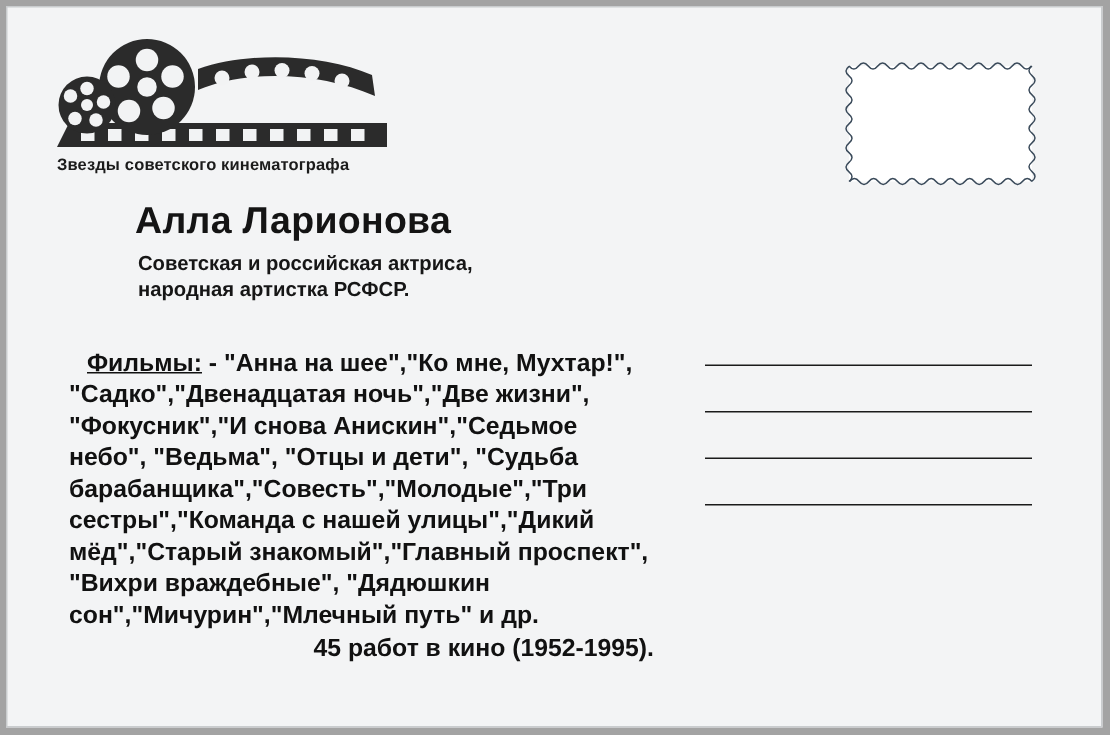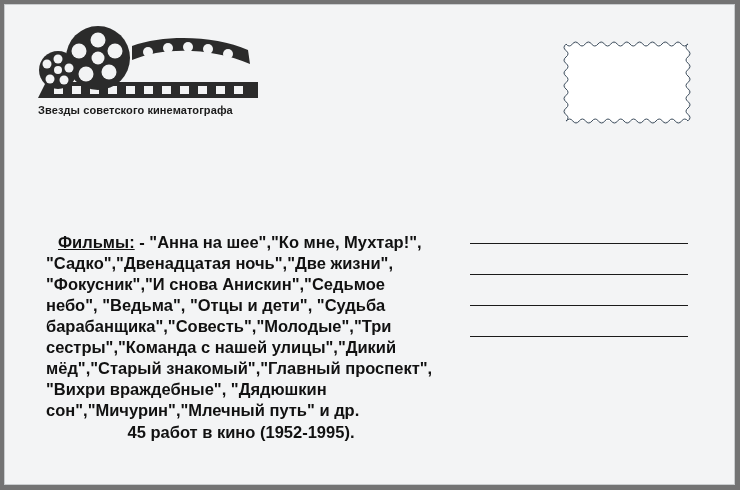--- a/index.html
+++ b/index.html
@@ -10,21 +10,21 @@
     width: 740px;
     height: 490px;
     background: #ffffff;
     font-family: "Liberation Sans", sans-serif;
     overflow: hidden;
   }
   #postcard {
     position: relative;
     width: 740px;
     height: 490px;
-    background: #737373;
+    background: #a3a3a3;
     box-sizing: border-box;
   }
   
   #card-border {
     position: absolute;
     left: 4px;
     top: 4px;
     width: 731px;
     height: 481px;
     border: 1px solid #c9ccce;
@@ -97,21 +97,21 @@
     font-weight: bold;
     line-height: 21px;
     color: #111111;
   }
   #films-label {
     text-decoration: underline;
     margin-left: 12px;
   }
   #films-count {
     display: block;
-    text-align: center;
+    text-align: right;
     margin-top: 1px;
   }
 
   
   .addr-line {
     position: absolute;
     left: 470px;
     width: 218px;
     height: 0;
     border-top: 1.6px solid #1a1a1a;
@@ -193,21 +193,23 @@
       <path d="M4,4
                l6,0 l0,0
                M4,4 h122 v77 h-122 z" fill="#ffffff" stroke="none"></path>
       <path d="M4 4 q3.2 4 6.4 0 q3.2 -4 6.4 0 q3.2 4 6.4 0 q3.2 -4 6.4 0 q3.2 4 6.4 0 q3.2 -4 6.4 0 q3.2 4 6.4 0 q3.2 -4 6.4 0 q3.2 4 6.4 0 q3.2 -4 6.4 0 q3.2 4 6.4 0 q3.2 -4 6.4 0 q3.2 4 6.4 0 q3.2 -4 6.4 0 q3.2 4 6.4 0 q3.2 -4 6.4 0 q3.2 4 6.4 0 q3.2 -4 6.4 0 q3.2 4 6.4 0" fill="none" stroke="#3a4a5a" stroke-width="1"></path>
       <path d="M126 4 q-4 3.2 0 6.4 q4 3.2 0 6.4 q-4 3.2 0 6.4 q4 3.2 0 6.4 q-4 3.2 0 6.4 q4 3.2 0 6.4 q-4 3.2 0 6.4 q4 3.2 0 6.4 q-4 3.2 0 6.4 q4 3.2 0 6.4 q-4 3.2 0 6.4 q4 3.2 0 6.4" fill="none" stroke="#3a4a5a" stroke-width="1"></path>
       <path d="M126 81 q-3.2 -4 -6.4 0 q-3.2 4 -6.4 0 q-3.2 -4 -6.4 0 q-3.2 4 -6.4 0 q-3.2 -4 -6.4 0 q-3.2 4 -6.4 0 q-3.2 -4 -6.4 0 q-3.2 4 -6.4 0 q-3.2 -4 -6.4 0 q-3.2 4 -6.4 0 q-3.2 -4 -6.4 0 q-3.2 4 -6.4 0 q-3.2 -4 -6.4 0 q-3.2 4 -6.4 0 q-3.2 -4 -6.4 0 q-3.2 4 -6.4 0 q-3.2 -4 -6.4 0 q-3.2 4 -6.4 0 q-3.2 -4 -6.4 0" fill="none" stroke="#3a4a5a" stroke-width="1"></path>
       <path d="M4 81 q4 -3.2 0 -6.4 q-4 -3.2 0 -6.4 q4 -3.2 0 -6.4 q-4 -3.2 0 -6.4 q4 -3.2 0 -6.4 q-4 -3.2 0 -6.4 q4 -3.2 0 -6.4 q-4 -3.2 0 -6.4 q4 -3.2 0 -6.4 q-4 -3.2 0 -6.4 q4 -3.2 0 -6.4 q-4 -3.2 0 -6.4" fill="none" stroke="#3a4a5a" stroke-width="1"></path>
     </svg>
   </div>
 
-
+  <div id="name-title">Алла Ларионова</div>
+
+  <div id="bio">Советская и российская актриса, народная артистка РСФСР.</div>
 
   <div id="films">
     <span id="films-label">Фильмы:</span><span id="films-text"> - "Анна на шее","Ко мне, Мухтар!", "Садко","Двенадцатая ночь","Две жизни", "Фокусник","И снова Анискин","Седьмое небо", "Ведьма", "Отцы и дети", "Судьба барабанщика","Совесть","Молодые","Три сестры","Команда с нашей улицы","Дикий мёд","Старый знакомый","Главный проспект", "Вихри враждебные", "Дядюшкин сон","Мичурин","Млечный путь" и др.</span>
     <span id="films-count">45 работ в кино (1952-1995).</span>
   </div>
 
   <div class="addr-line" id="addr-line-1"></div>
   <div class="addr-line" id="addr-line-2"></div>
   <div class="addr-line" id="addr-line-3"></div>
   <div class="addr-line" id="addr-line-4"></div>

